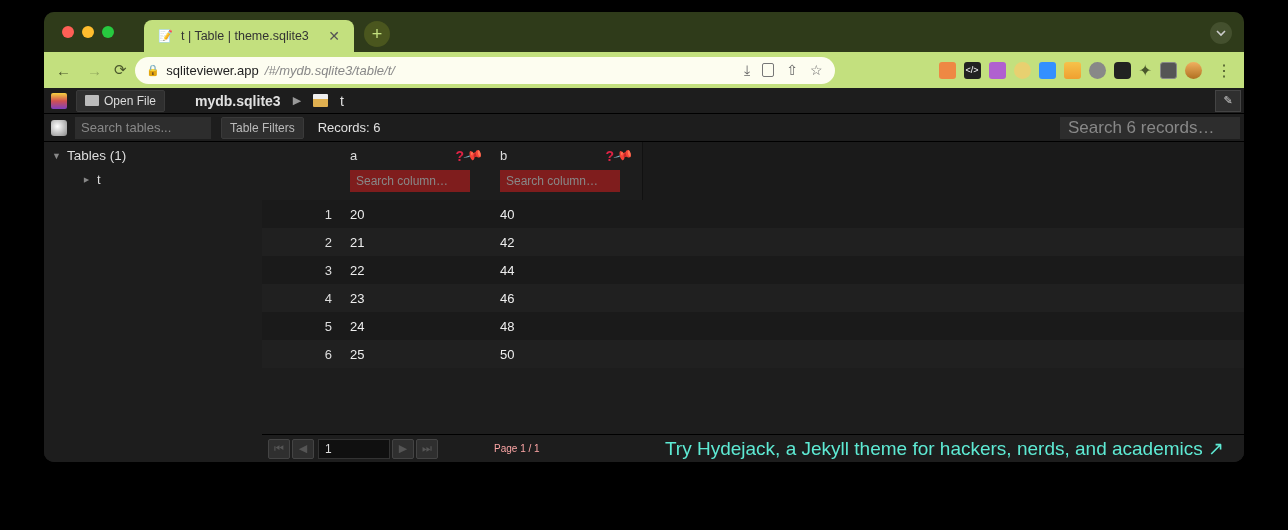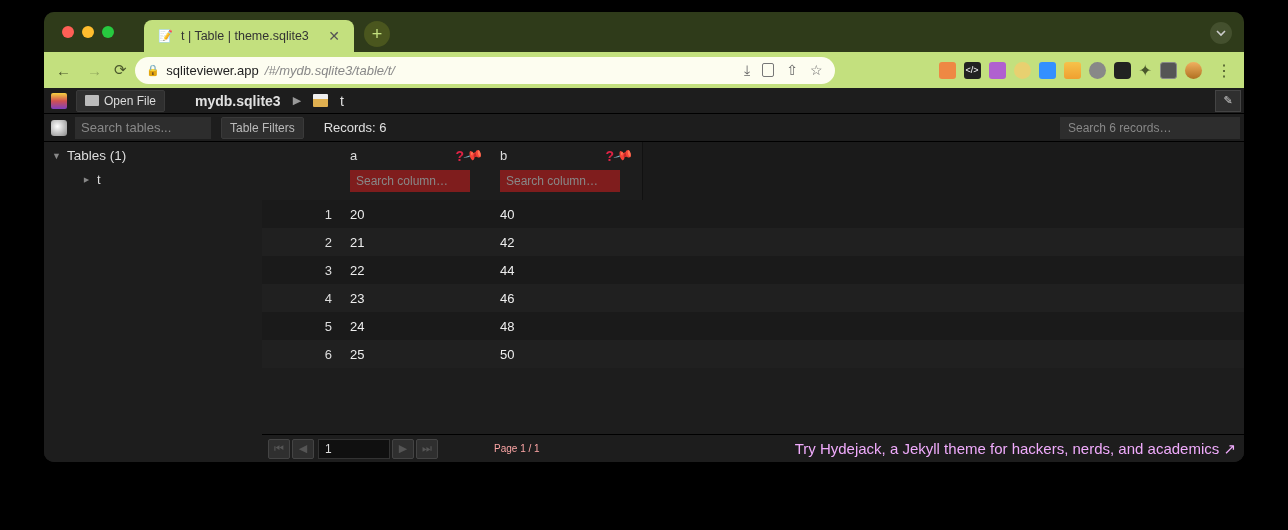--- a/index.html
+++ b/index.html
@@ -98,24 +98,24 @@
   .subbar .sq { width:16px; height:16px; margin-left:7px; border-radius:3px;
      background: radial-gradient(circle at 40% 40%, #fff, #888); }
   .searchtables {
     margin-left: 8px; width: 136px; height: 22px; background: #2d2d2d;
     border: none; color: #bbb; padding: 0 6px; font-size: 13px;
   }
   .resetf {
     margin-left: 10px; background: #2f2f2f; color: #bbb; border: 1px solid #3a3a3a;
     padding: 3px 8px; font-size: 12px; border-radius: 2px;
   }
-  .records { margin-left: 20px; }
+  .records { margin-left: 14px; }
   .searchrec {
     margin-left: auto; width: 180px; height: 22px; background: #2d2d2d;
-    border: none; color: #bbb; padding: 0 8px; font-size: 12px; margin-right: 4px;
+    border: none; color: #bbb; padding: 0 8px; font-size: 17px; margin-right: 4px;
   }
 
   .main { flex: 1; display: flex; overflow: hidden; }
 
   .sidebar { width: 218px; background: #1d1d1d; color: #ddd; }
   .sidebar .treehdr { display:flex; align-items:center; padding: 6px 8px; gap:6px; font-size:13.5px; }
   .tri { display:inline-block; color:#888; font-size:9px; }
   .tri.down { transform: rotate(0deg); }
   .tri.right { transform: rotate(-90deg); }
   .sidebar .titem { padding: 3px 8px 3px 38px; display:flex; align-items:center; gap:6px; }
@@ -145,21 +145,21 @@
     border-top:1px solid #000; background:#1d1d1d;
   }
   .pgbtn {
     width:22px; height:20px; background:#2f2f2f; border:1px solid #444;
     display:flex; align-items:center; justify-content:center; color:#555;
     font-size:11px; margin-right:2px; border-radius:2px;
   }
   .pgin { width:72px; height:20px; background:#101010; border:1px solid #333;
     color:#ddd; padding:0 6px; font-size:12px; margin:0 2px; }
   .pglabel { margin-left:8px; color:#fca5a5; font-size:10px; }
-  .promo { margin-left:auto; color:#f0abfc; font-size:15px; margin-right:2px; }
+  .promo { margin-left:auto; color:#5eead4; font-size:19px; margin-right:14px; }
 
   input::placeholder { color:#888; }
   input { outline:none; }
 </style>
 </head>
 <body>
 
 <div class="window">
 
   <div class="tabstrip">

